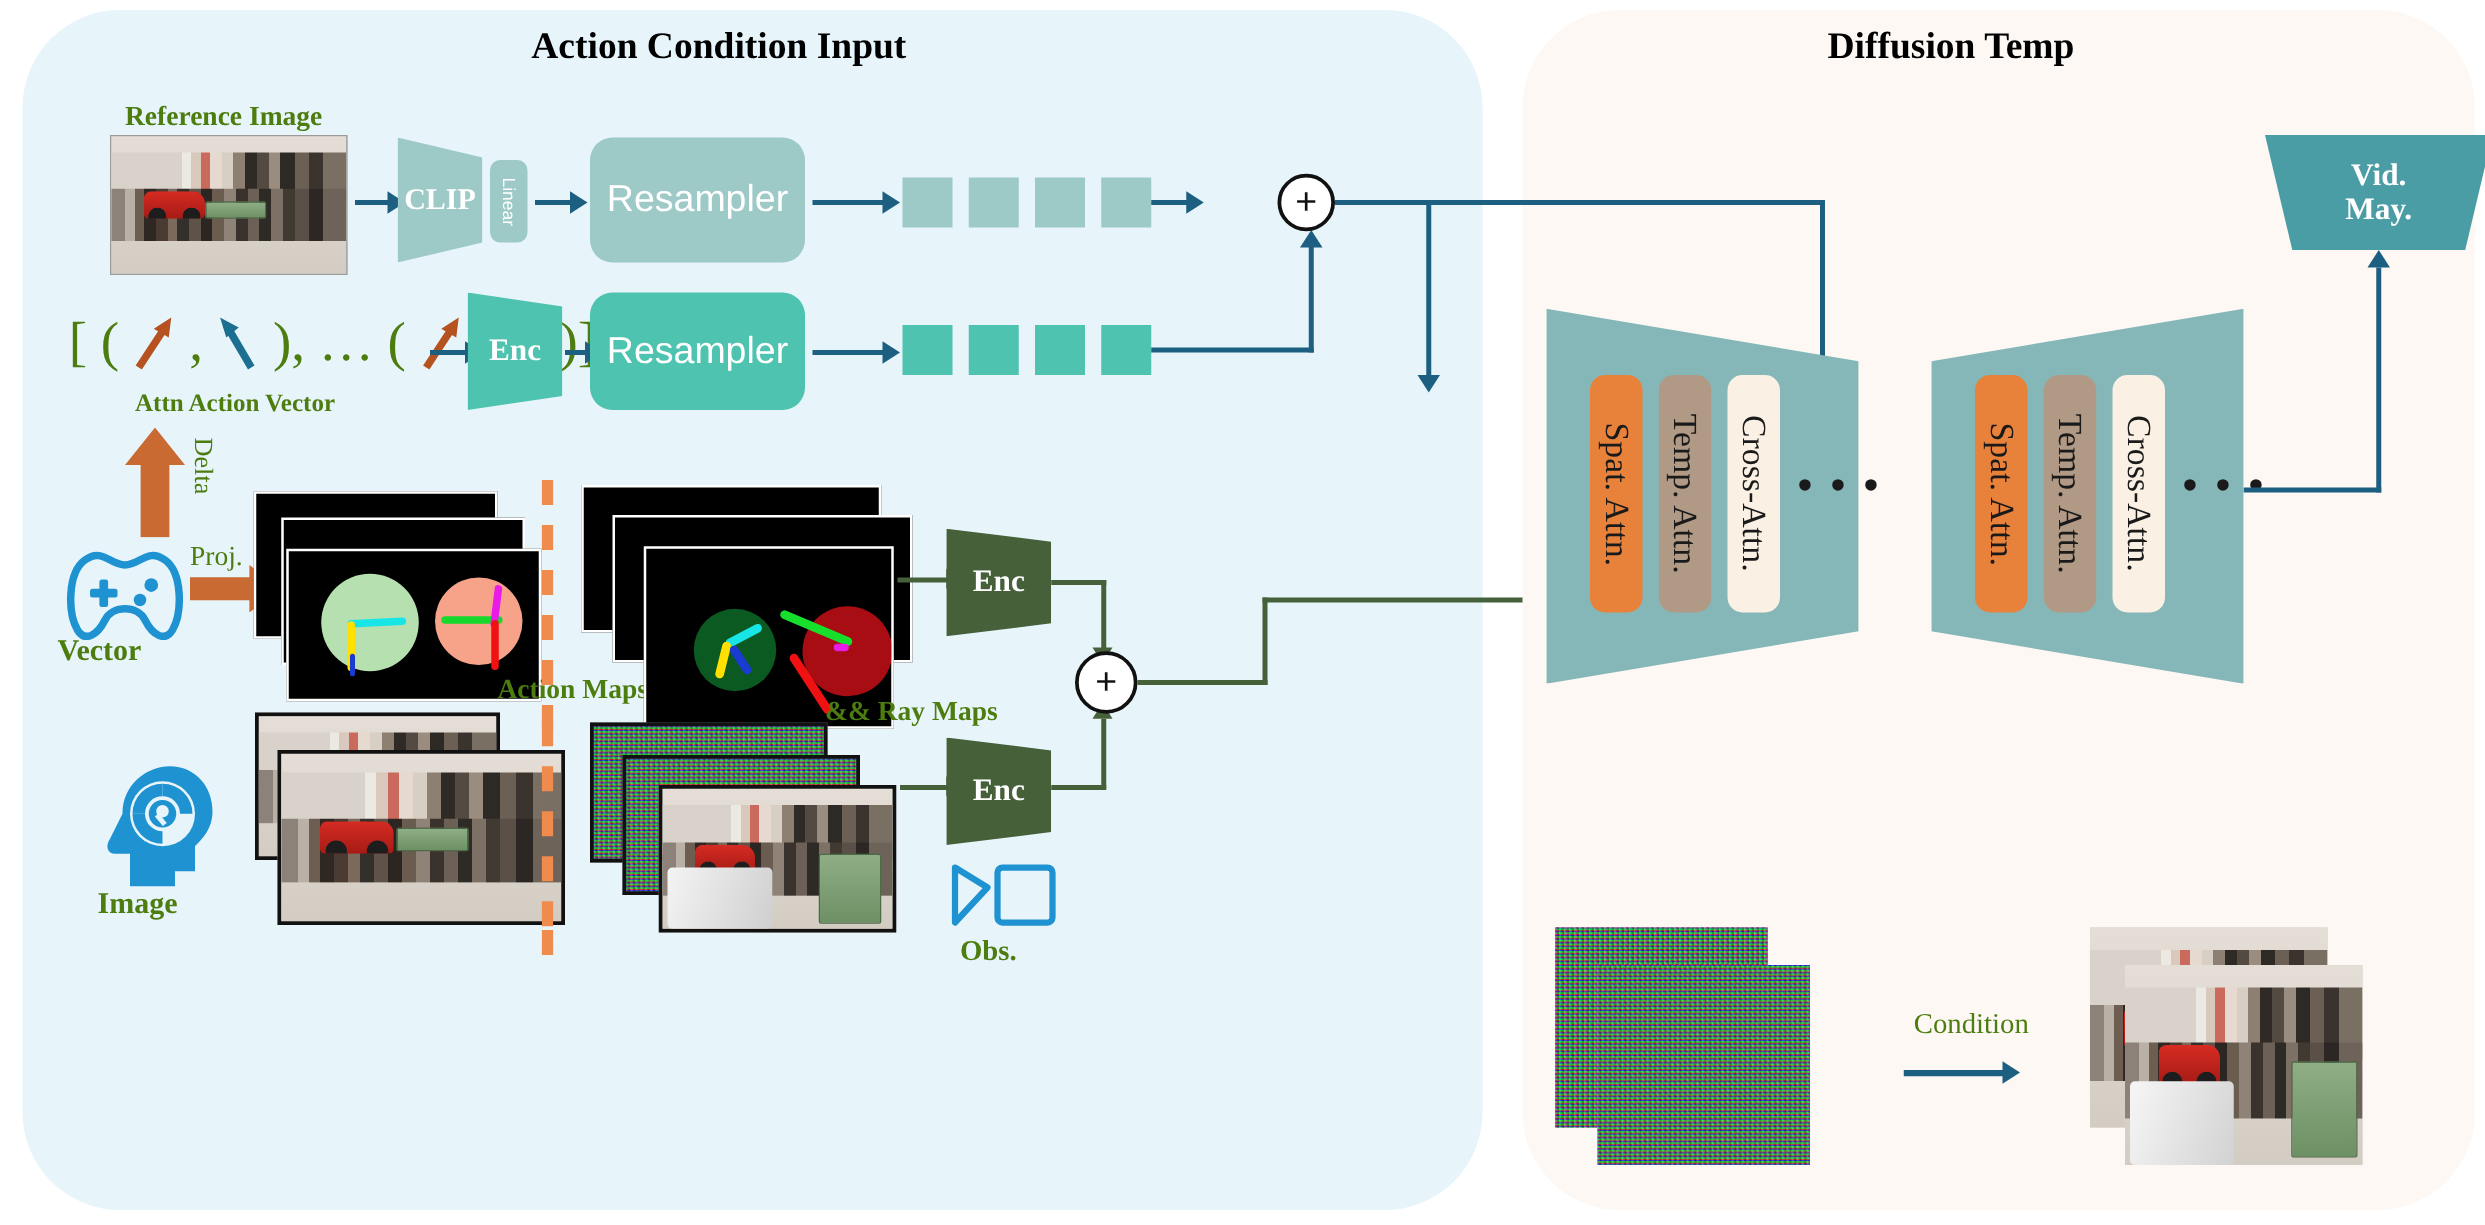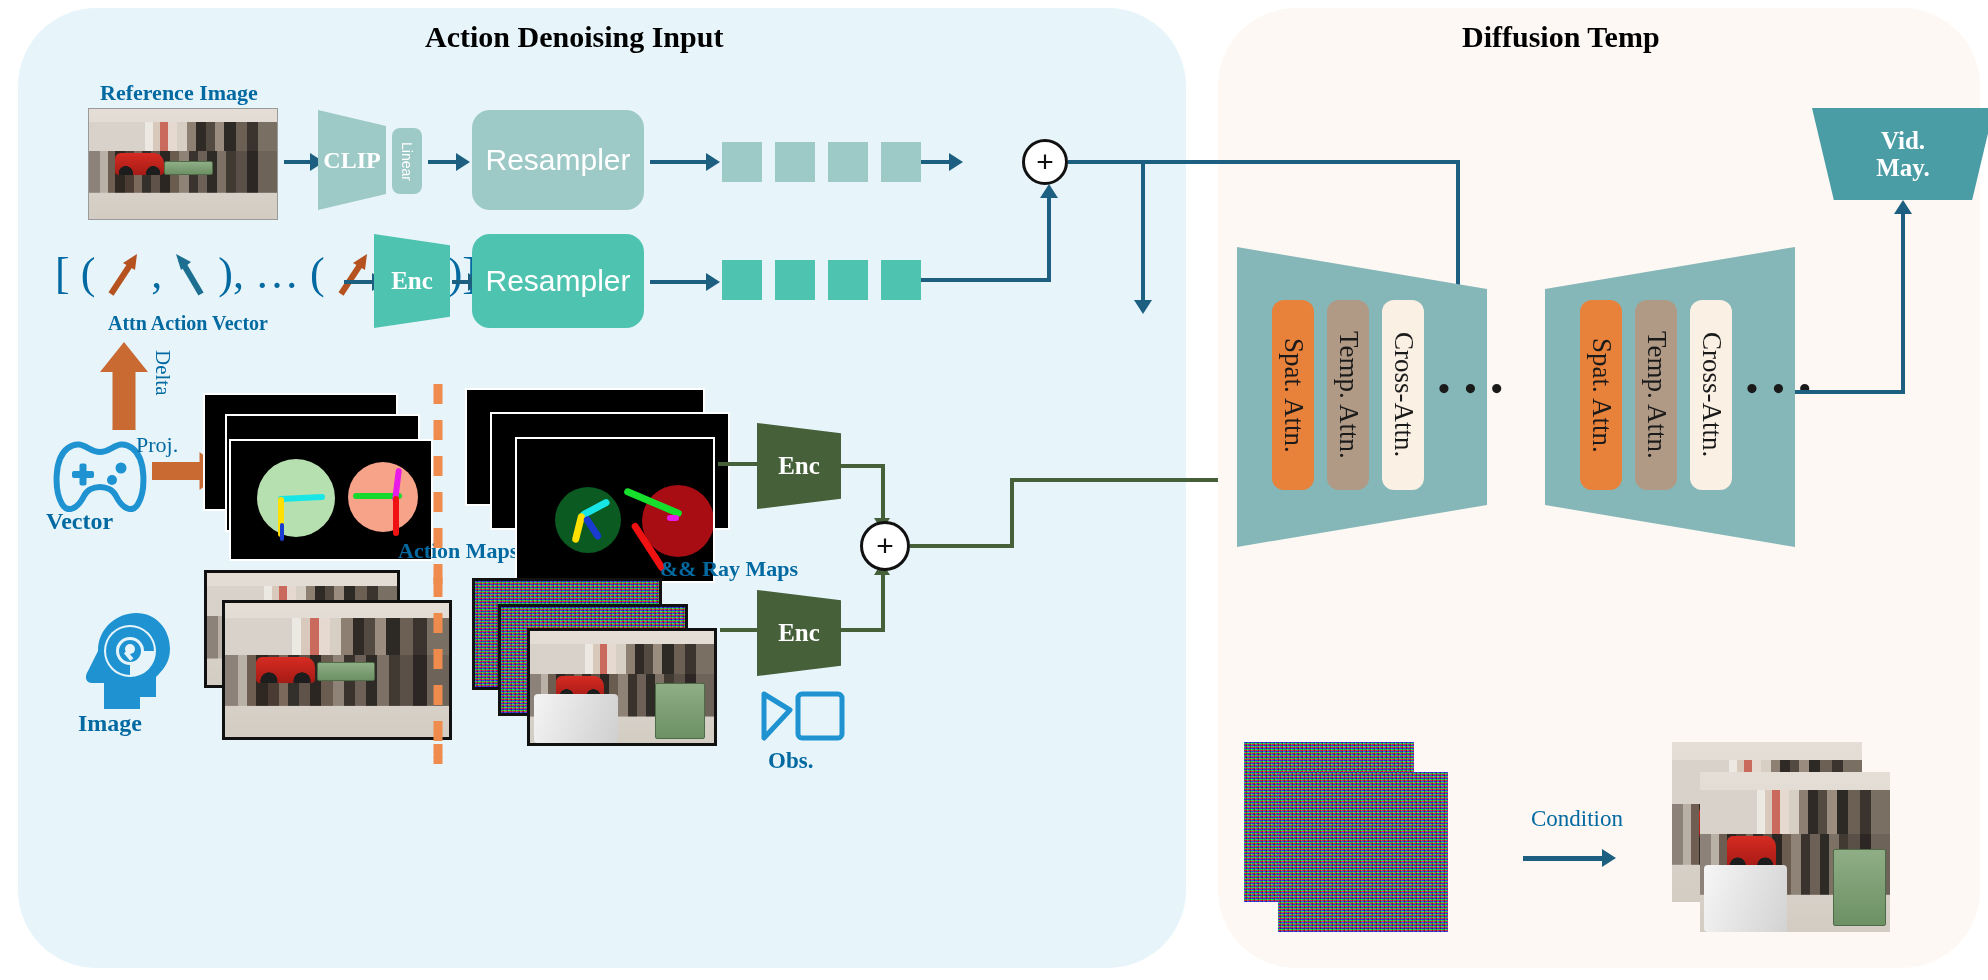--- a/index.html
+++ b/index.html
@@ -22,21 +22,21 @@
     background:#fdf8f3; border-radius:78px;
   }
   .panel-title {
     position:absolute; font-weight:bold; color:#000;
     font-family:"Liberation Serif", serif; white-space:nowrap;
   }
   #title-left { left:425px; top:20px; font-size:30px; }
   #title-right { left:1462px; top:20px; font-size:30px; }
 
   
-  .lbl { position:absolute; color:#0369a1; font-family:"Liberation Serif", serif; white-space:nowrap; }
+  .lbl { position:absolute; color:#4d7c0f; font-family:"Liberation Serif", serif; white-space:nowrap; }
   .lbl-b { font-weight:bold; }
 
   
   .photo {
     position:absolute; overflow:hidden; background:#cfc7bf;
   }
   .shelf-img {
     position:absolute; left:0; top:0; width:100%; height:100%;
     background:
       
@@ -136,21 +136,21 @@
 
   
   .icon-wrap { position:absolute; }
 </style>
 </head>
 <body>
 
 <div id="stage">
 
   <div class="panel-left"></div>
-  <div class="panel-title" id="title-left">Action Denoising Input</div>
+  <div class="panel-title" id="title-left">Action Condition Input</div>
 
   <div class="lbl lbl-b" style="left:100px; top:80px; font-size:22px;">Reference Image</div>
   <div class="photo" style="left:88px; top:108px; width:190px; height:112px; border:1px solid #9a9a9a;">
     <div class="shelf-img"></div>
     <div class="greenbook" style="left:40%; top:47%; width:26%; height:13%;"></div>
   </div>
 
   <div class="ln" style="left:284px; top:160px; width:28px; height:4px;"></div>
   <div class="arrowhead ah-r" style="left:310px; top:153px;"></div>
 
@@ -244,21 +244,21 @@
     <svg width="104" height="74" viewBox="0 0 104 74">
       <path d="M20 10 C34 0, 40 14, 52 14 C64 14, 70 0, 84 10 C98 20, 98 52, 90 66 C84 76, 74 70, 68 58 C62 46, 42 46, 36 58 C30 70, 20 76, 14 66 C6 52, 6 20, 20 10 Z" fill="none" stroke="#1f93d2" stroke-width="6" stroke-linejoin="round"></path>
       <rect x="24" y="33" width="22" height="7" rx="2" fill="#1f93d2"></rect>
       <rect x="31.5" y="25.5" width="7" height="22" rx="2" fill="#1f93d2"></rect>
       <circle cx="73" cy="30" r="5.5" fill="#1f93d2"></circle>
       <circle cx="64" cy="42" r="5" fill="#1f93d2"></circle>
     </svg>
   </div>
   <div class="lbl lbl-b" style="left:46px; top:508px; font-size:24px;">Vector</div>
 
-  <div class="lbl" style="left:136px; top:432px; font-size:22px;">Proj.</div>
+  <div class="lbl" style="left:152px; top:432px; font-size:22px;">Proj.</div>
   <div class="oarrow-r" style="left:152px; top:452px; width:72px; height:38px;"></div>
 
   <div style="position:absolute; left:203px; top:393px; width:195px; height:118px; background:#000; border:2px solid #fff;"></div>
   <div style="position:absolute; left:225px; top:414px; width:195px; height:118px; background:#000; border:2px solid #fff;"></div>
   <div style="position:absolute; left:229px; top:439px; width:204px; height:122px; background:#000; border:2px solid #fff; overflow:hidden;">
     <div style="position:absolute; left:26px; top:18px; width:78px; height:78px; border-radius:50%; background:#b7e0b0;"></div>
     <div style="position:absolute; left:47px; top:54px; width:47px; height:6px; background:#18e6e6; transform:rotate(-3deg); border-radius:3px;"></div>
     <div style="position:absolute; left:47px; top:56px; width:6px; height:40px; background:#ffe000; border-radius:3px;"></div>
     <div style="position:absolute; left:49px; top:82px; width:4px; height:18px; background:#1a3bd0; border-radius:2px;"></div>
     <div style="position:absolute; left:117px; top:21px; width:70px; height:70px; border-radius:50%; background:#f7a389;"></div>

